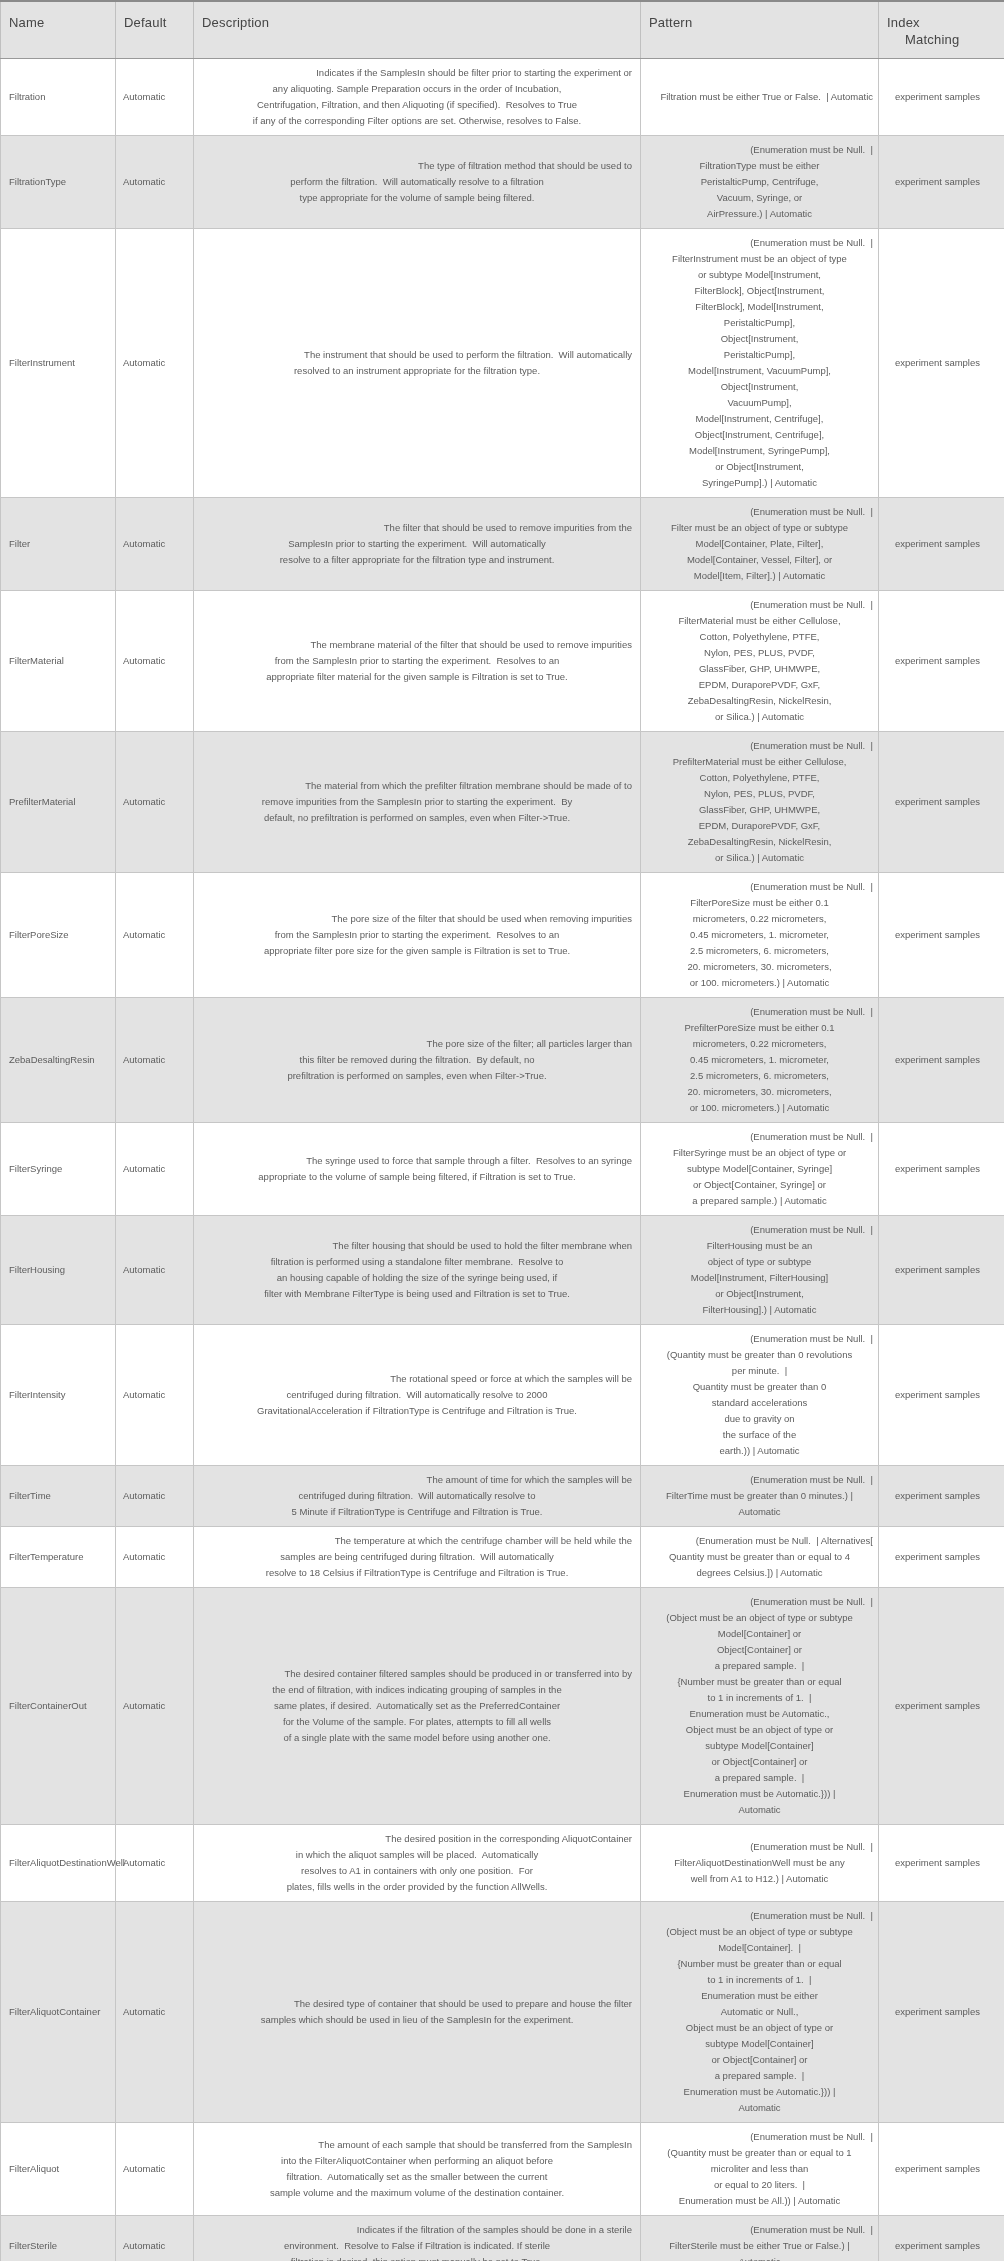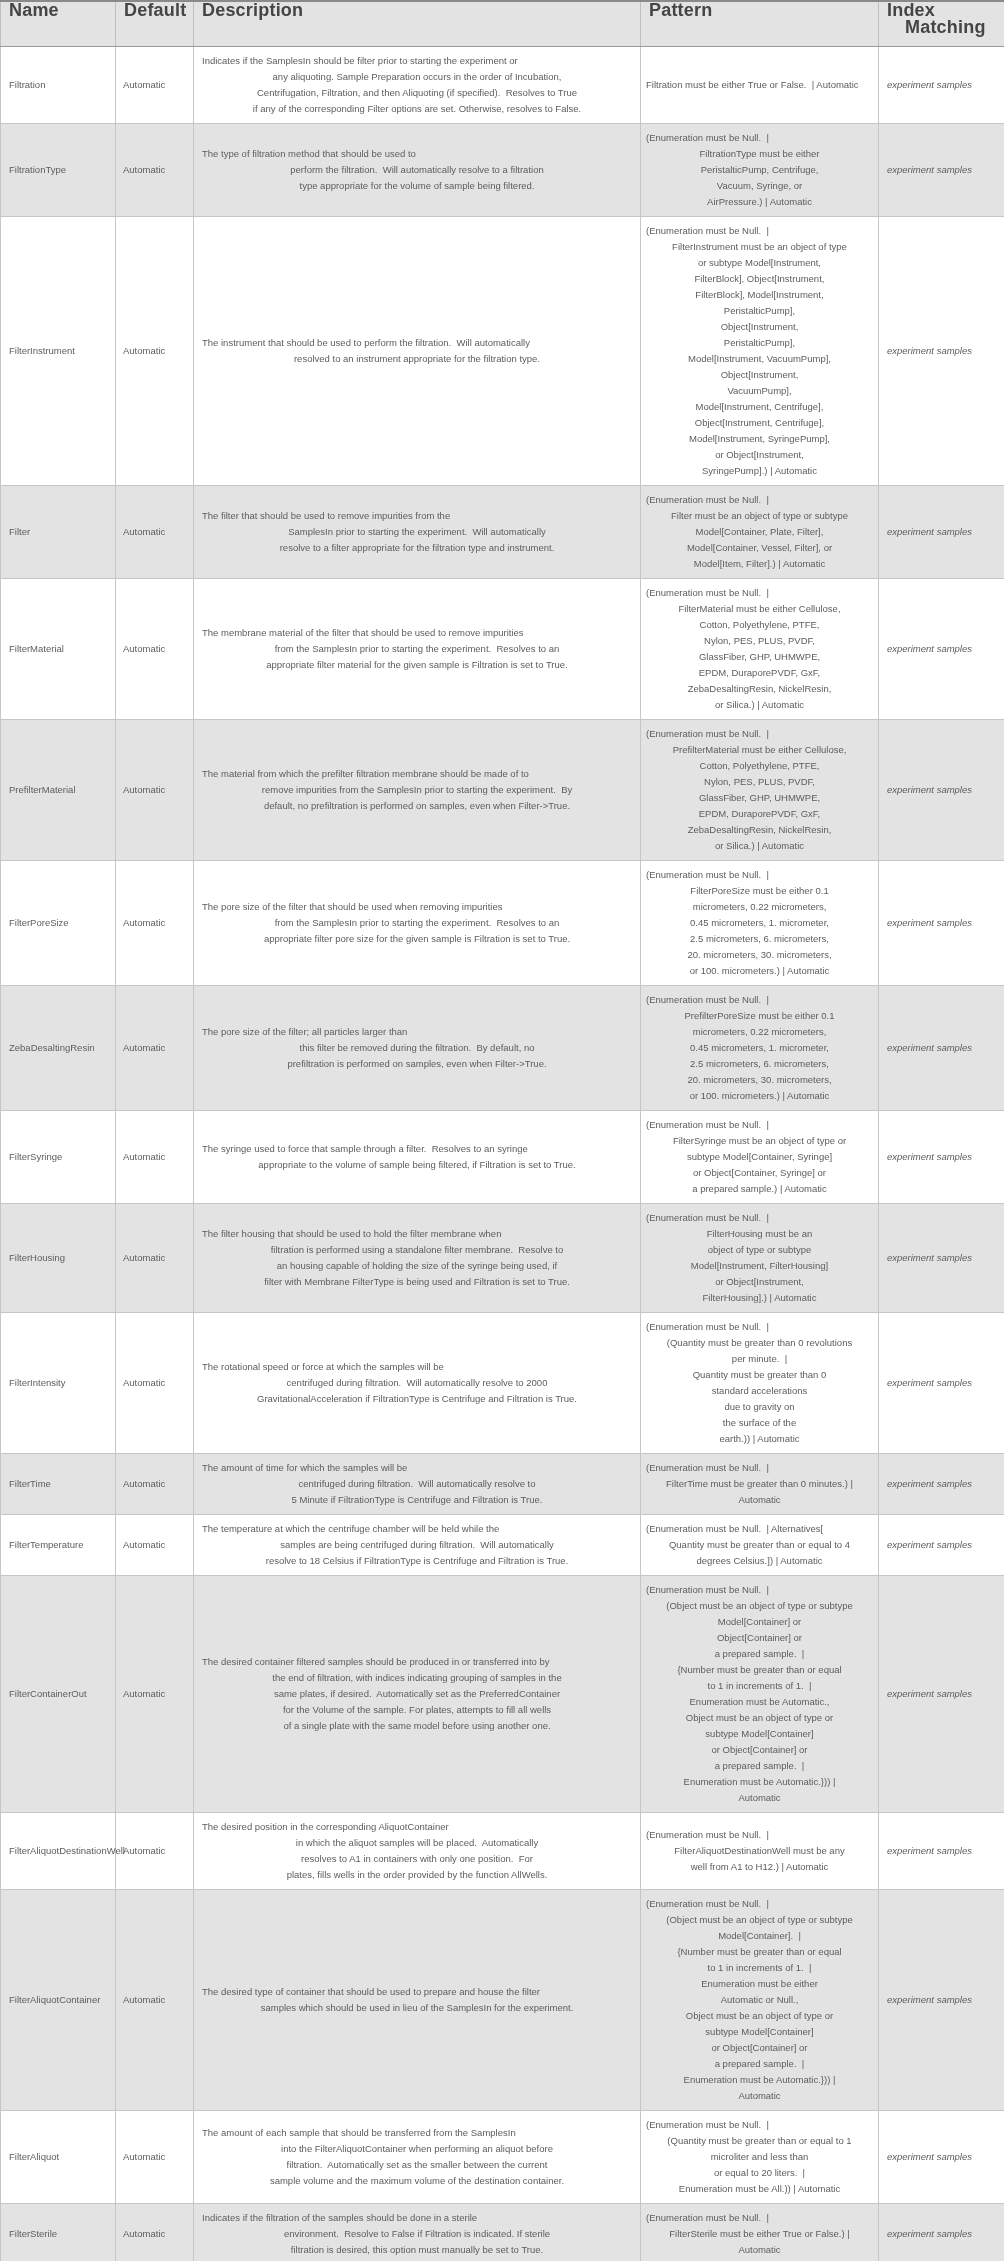--- a/index.html
+++ b/index.html
@@ -22,27 +22,27 @@
   }
   col.col-name    { width: 115px; }
   col.col-default { width: 78px;  }
   col.col-desc    { width: 447px; }
   col.col-pattern { width: 238px; }
   col.col-index   { width: 126px; }
 
   th {
     background: #e3e3e3;
     color: #454545;
-    font-size: 18px;
-    font-weight: bold;
+    font-size: 13px;
+    font-weight: normal;
     letter-spacing: 0.2px;
     text-align: left;
     vertical-align: top;
     line-height: 17px;
-    padding: 0 6px 10px 26px;
+    padding: 12px 6px 10px 26px;
     text-indent: -18px;
     border: 1px solid #c0c0c0;
     border-bottom: 1px solid #999999;
     white-space: pre-line;
   }
   td {
     border: 1px solid #c6c6c6;
     color: #5d5d5d;
     font-size: 9.5px;
     line-height: 16px;
@@ -53,28 +53,28 @@
   tr.alt td {
     background: #e3e3e3;
   }
   td.c-name {
     padding-left: 8px;
     white-space: nowrap;
     overflow: visible;
     margin-left: 18px;
   }
   td.c-default { padding-left: 7px; }
-  td.c-index   { padding-left: 8px; font-style: italic; }
+  td.c-index   { padding-left: 16px; }
   td.c-pattern { padding-left: 5px; padding-right: 5px; margin-top: 39px; }
   .line {
     white-space: pre-wrap;
     text-align: center;
   }
   .line.first {
-    text-align: left;
+    text-align: right;
   }
 </style>
 </head>
 <body>
 
 <div class="table-wrap">
   <table class="options-table">
     <colgroup>
       <col class="col-name">
       <col class="col-default">

